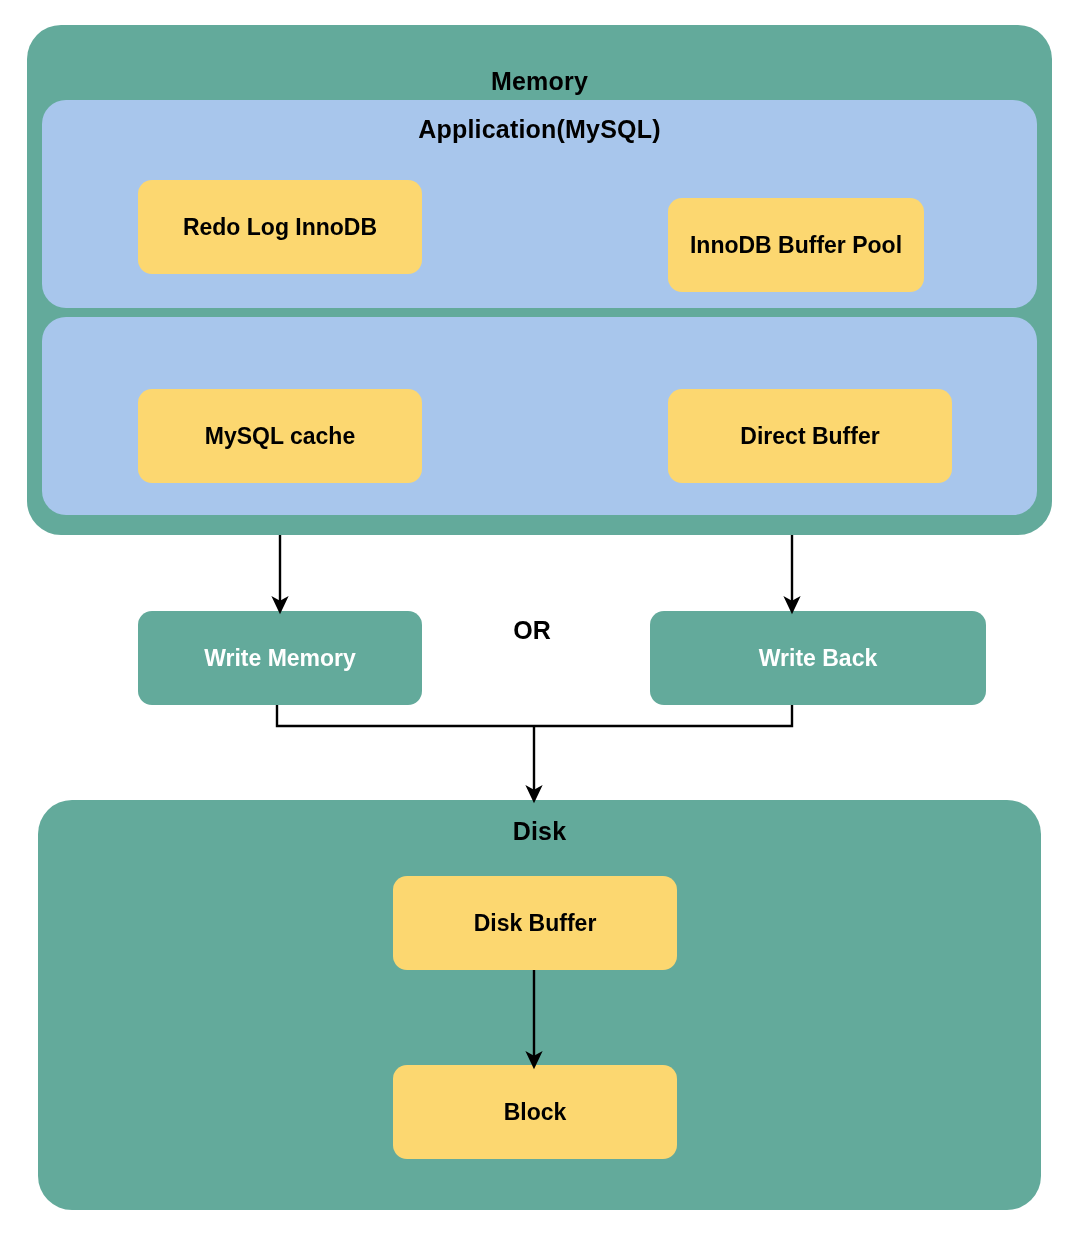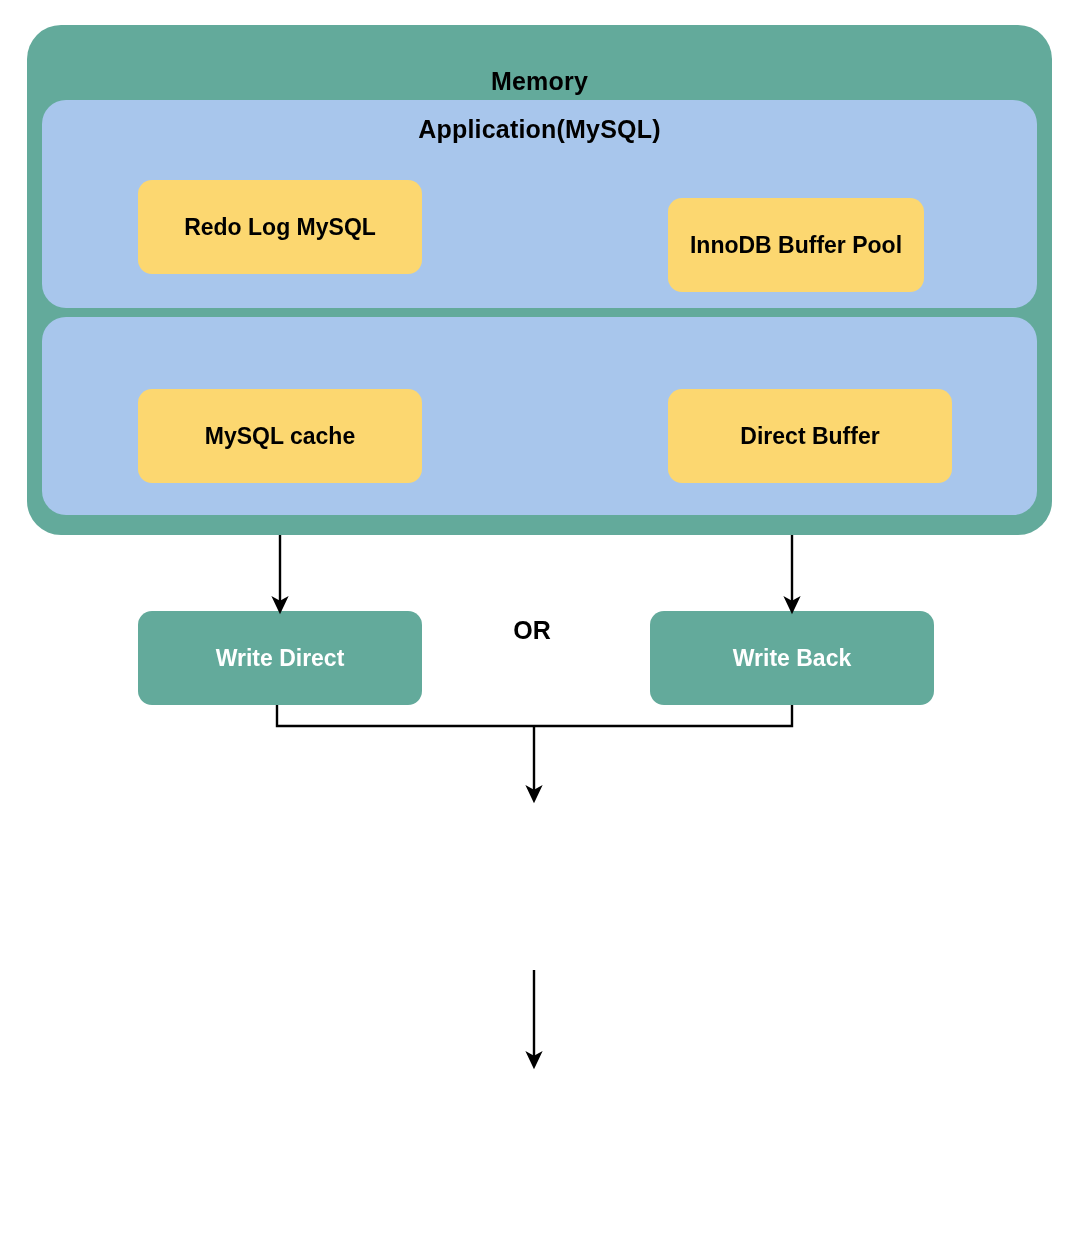--- a/index.html
+++ b/index.html
@@ -91,21 +91,21 @@
 
   <div class="box container-teal" style="left:27px; top:25px; width:1025px; height:510px;">
 
     <div class="container-title" style="top:42px;">Memory</div>
 
     <div class="box panel-blue" style="left:15px; top:75px; width:995px; height:208px;">
 
       <div class="container-title" style="top:15px;">Application(MySQL)</div>
 
       <div class="box node-yellow" style="left:96px; top:80px; width:284px; height:94px;">
-        <div class="node-label label-dark">Redo Log MySQL</div>
+        <div class="node-label label-dark">Redo Log InnoDB</div>
       </div>
 
       <div class="box node-yellow" style="left:626px; top:80px; width:256px; height:94px;margin-top:18px;">
         <div class="node-label label-dark">InnoDB Buffer Pool</div>
       </div>
     </div>
 
     <div class="box panel-blue" style="left:15px; top:292px; width:995px; height:198px;">
 
 
@@ -113,29 +113,41 @@
         <div class="node-label label-dark">MySQL cache</div>
       </div>
 
       <div class="box node-yellow" style="left:626px; top:72px; width:284px; height:94px;">
         <div class="node-label label-dark">Direct Buffer</div>
       </div>
     </div>
   </div>
 
   <div class="box node-teal" style="left:138px; top:611px; width:284px; height:94px;">
-    <div class="node-label label-light">Write Direct</div>
+    <div class="node-label label-light">Write Memory</div>
   </div>
 
   <div class="or-label" style="left:468px; top:616px; width:128px;">OR</div>
 
-  <div class="box node-teal" style="left:650px; top:611px; width:284px; height:94px;">
+  <div class="box node-teal" style="left:650px; top:611px; width:336px; height:94px;">
     <div class="node-label label-light">Write Back</div>
   </div>
 
+  <div class="box container-teal" style="left:38px; top:800px; width:1003px; height:410px;">
+
+    <div class="container-title" style="top:17px;">Disk</div>
+
+    <div class="box node-yellow" style="left:355px; top:76px; width:284px; height:94px;">
+      <div class="node-label label-dark">Disk Buffer</div>
+    </div>
+
+    <div class="box node-yellow" style="left:355px; top:265px; width:284px; height:94px;">
+      <div class="node-label label-dark">Block</div>
+    </div>
+  </div>
 
   <svg class="connectors" viewBox="0 0 1080 1233">
     <defs>
       <marker id="arrowhead" markerWidth="9" markerHeight="9" refX="5.2" refY="4" orient="auto" markerUnits="strokeWidth">
         <path d="M0.6,0.4 L8.2,4 L0.6,7.6 L2.6,4 Z" fill="#000000"></path>
       </marker>
     </defs>
 
     <line x1="280" y1="535" x2="280" y2="607" stroke="#000000" stroke-width="2.4" marker-end="url(#arrowhead)"></line>
 

